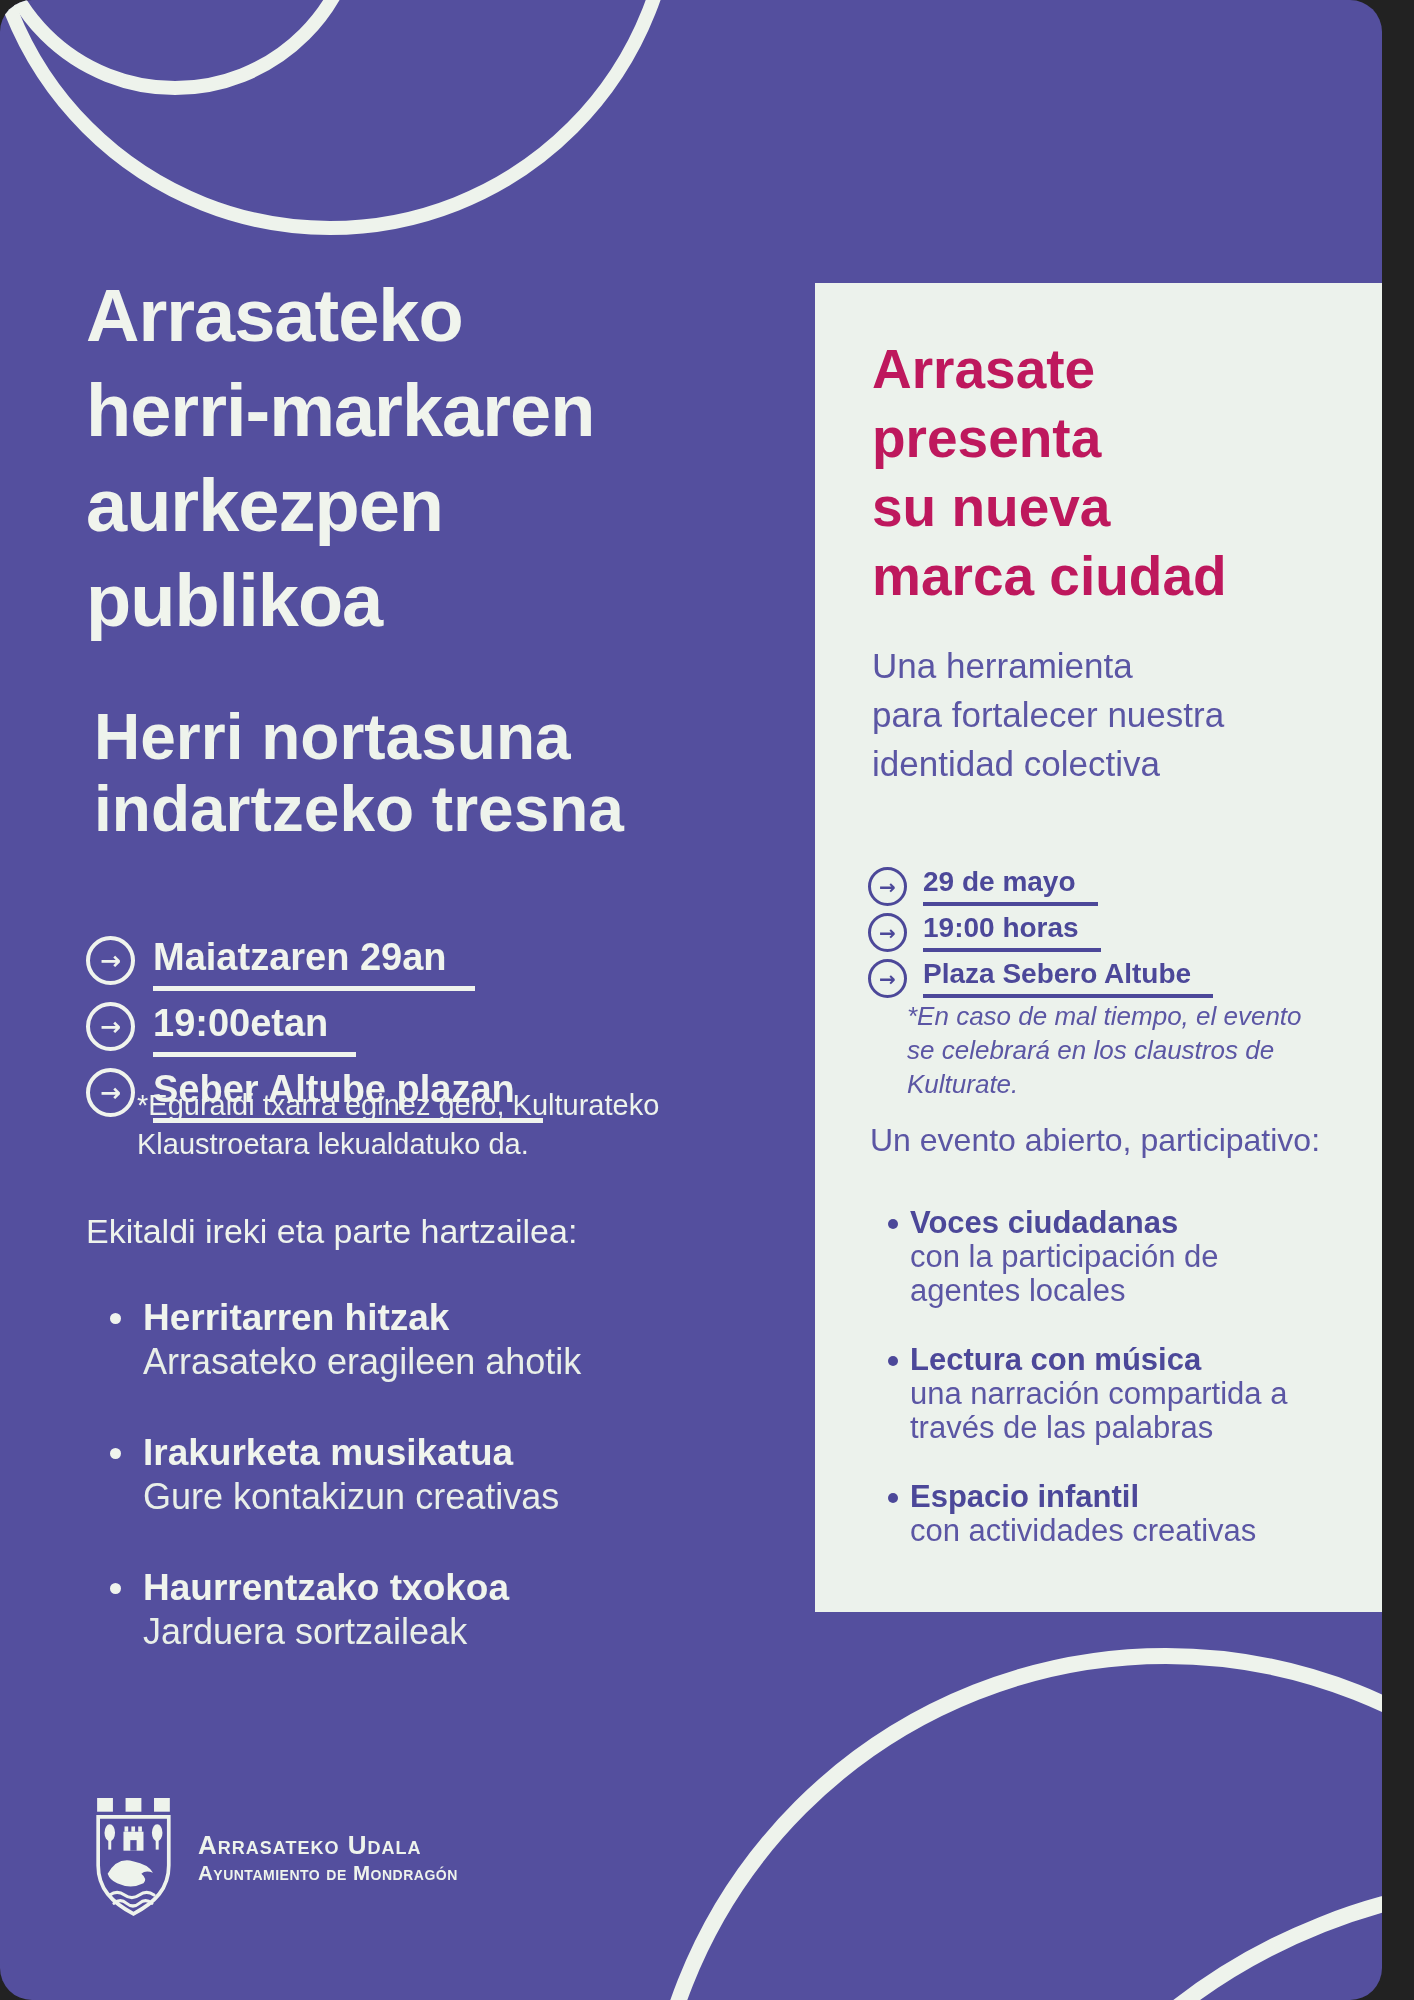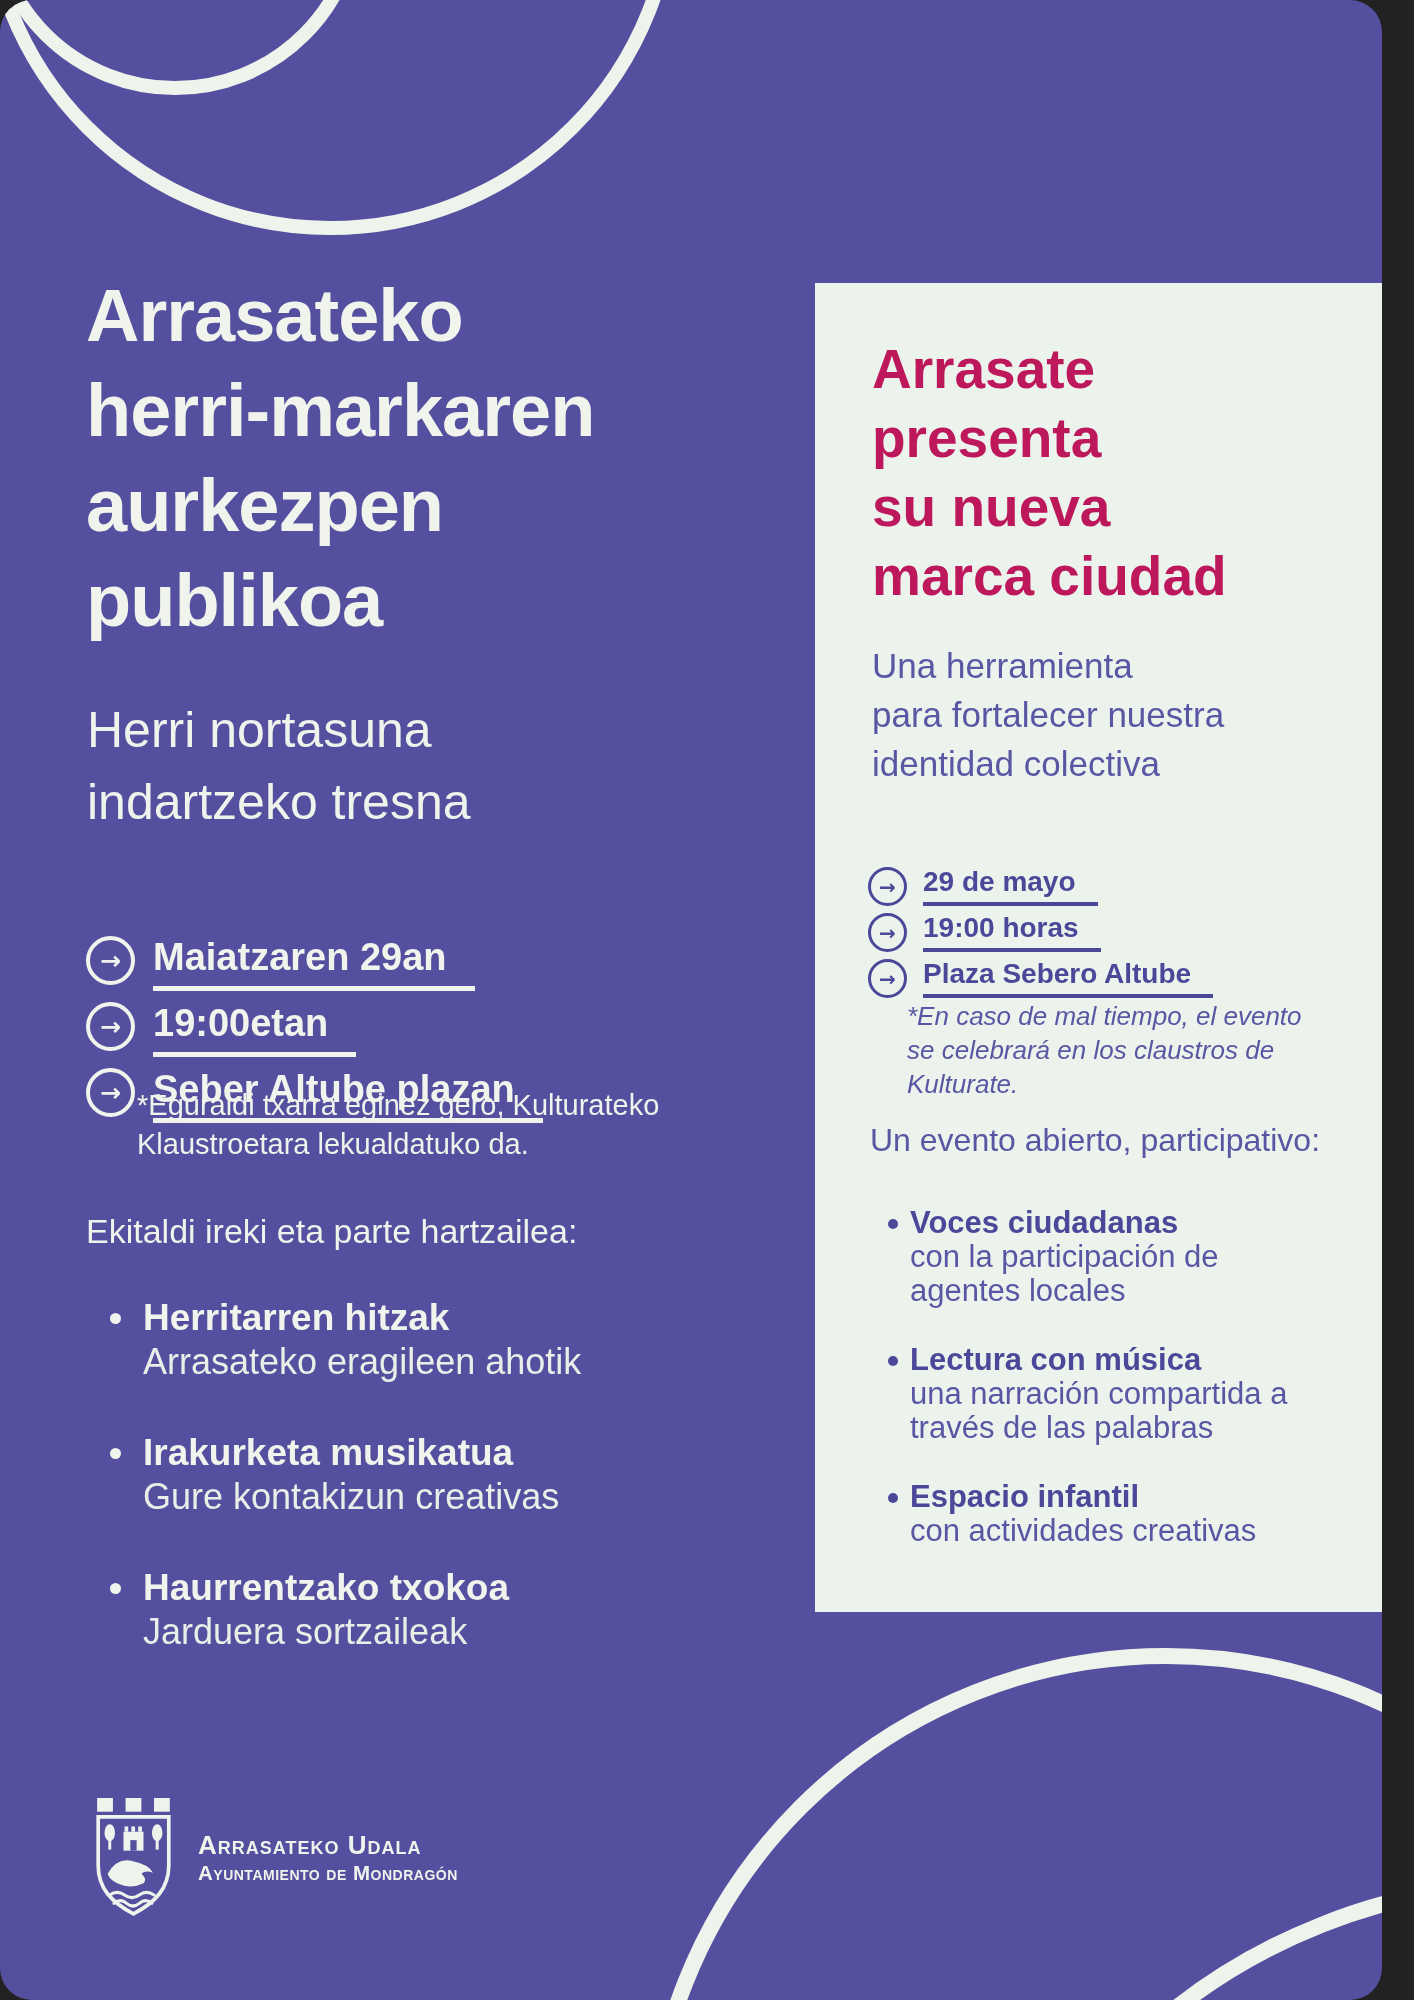--- a/index.html
+++ b/index.html
@@ -13,22 +13,22 @@
   .circle{position:absolute; border-radius:50%; border:14px solid #eef3ec; box-sizing:border-box;}
   .circle-a{left:-15px; top:-285px; width:380px; height:380px;}
   .circle-b{left:-20px; top:-465px; width:700px; height:700px;}
   .circle-c{left:641px; top:1648px; width:1050px; height:1050px; border-width:16px;}
   .circle-d{left:940px; top:1875px; width:1200px; height:1200px; border-width:16px;}
 
   
   .title{position:absolute; left:86px; top:268px; margin:0; color:#f0f4ed;
          font-size:74px; font-weight:bold; line-height:95px; letter-spacing:-1px;}
   .title span{display:block;}
-  .subtitle{position:absolute; left:86px; top:693px; margin:1px; color:#eef3ec;
-            font-size:50px; font-weight:400; line-height:72px;}
+  .subtitle{position:absolute; left:86px; top:693px; margin:8px; color:#eef3ec;
+            font-size:64px; font-weight:700; line-height:72px;}
   .subtitle span{display:block;}
 
   .arrow-list{position:absolute; left:86px; top:936px;}
   .arrow-item{display:flex; align-items:flex-start; margin-bottom:11px;}
   .arrow-badge{flex:0 0 auto; width:41px; height:41px; border-radius:50%;
                display:flex; align-items:center; justify-content:center;
                font-family:"DejaVu Sans", sans-serif; font-weight:bold;}
   .arrow-badge.light{border:4px solid #f0f4ed; color:#f0f4ed; font-size:25px;}
   .arrow-label{margin-left:18px; color:#f0f4ed; font-size:38px; font-weight:bold;
                padding:0 28px 8px 0; border-bottom:5px solid #f0f4ed; line-height:42px;}

